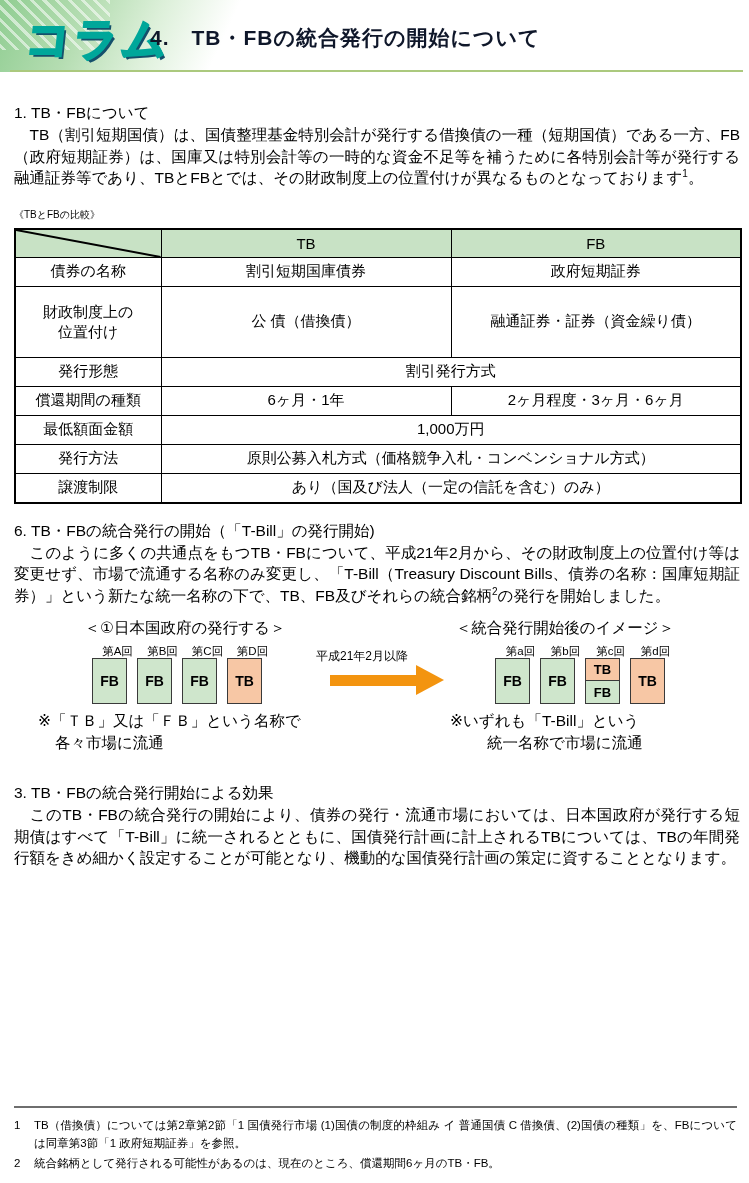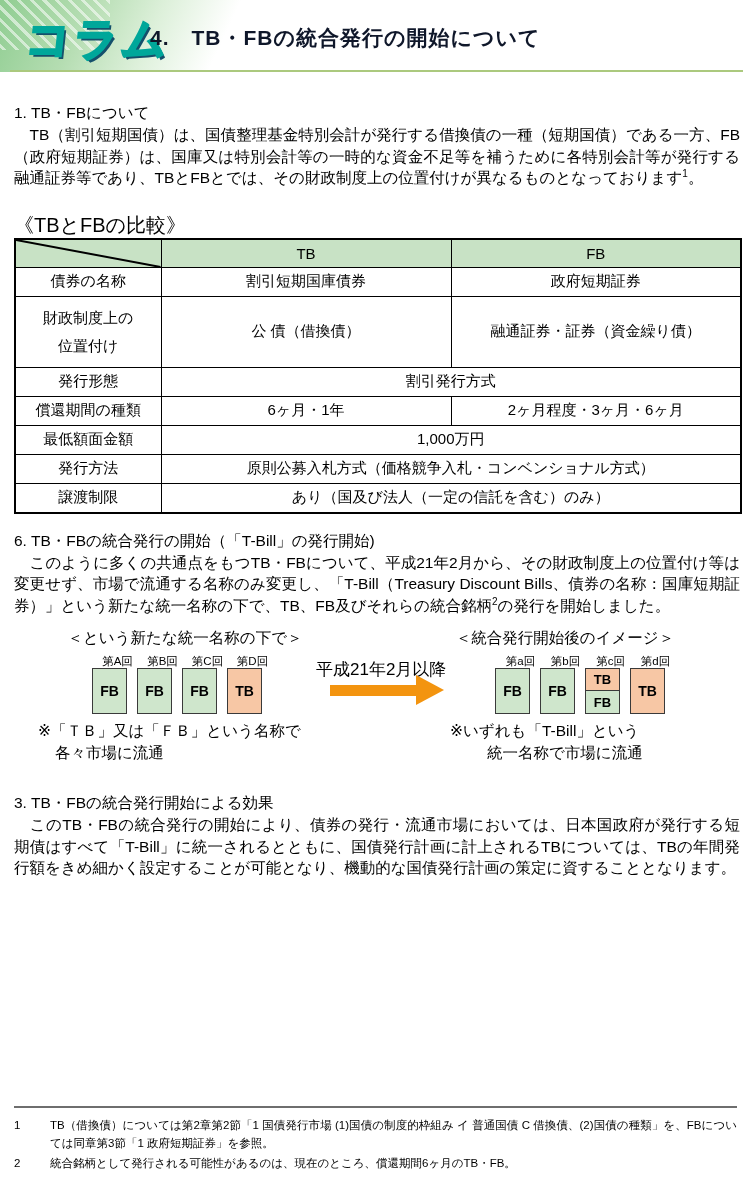--- a/index.html
+++ b/index.html
@@ -31,55 +31,55 @@
     position:absolute;left:150px;top:24px;margin:0;
     font-size:21px;font-weight:bold;color:#0f172a;letter-spacing:1px;
   }
   .header-rule{position:absolute;left:10px;right:6px;top:70px;height:2px;background:#abc97e;}
   
   .content{padding:26px 9px 0 14px;width:726px;box-sizing:content-box;}
   .sec-heading{margin:0;font-size:15.5px;font-weight:normal;line-height:22px;}
   .body-p{margin:0;font-size:15.5px;line-height:21.5px;text-align:justify;}
   sup{font-size:10px;line-height:0;}
   
-  .table-caption{margin-top:26px;font-size:20px;line-height:20px;}
+  .table-caption{margin-top:16px;font-size:10px;line-height:20px;}
   table.cmp{border-collapse:collapse;table-layout:fixed;width:726px;margin-top:3px;border:2px solid #000;}
   table.cmp td{border:1.5px solid #000;font-size:15px;text-align:center;vertical-align:middle;padding:2px 4px;}
   table.cmp tr.head td{background:#c8e2c5;height:23px;}
   table.cmp tr.std td{height:24px;}
   table.cmp tr.tall td{height:66px;}
-  td.pre{white-space:pre-line;line-height:28px;margin-top:31px;}
+  td.pre{white-space:pre-line;line-height:20px;margin-top:31px;}
   td.diag-cell{position:relative;padding:0;}
   td.diag-cell svg{position:absolute;left:0;top:0;width:100%;height:100%;display:block;}
   
   .diagram{position:relative;height:152px;margin-left:-14px;width:749px;margin-top:8px;}
   .d-title{position:absolute;font-size:15.5px;text-align:center;width:260px;}
   .d-title.before{left:55px;top:4px;}
   .d-title.after{left:435px;top:4px;}
   .d-label{position:absolute;font-size:11.5px;width:45px;text-align:center;top:30px;margin-left:8px;}
   .dbox{position:absolute;top:44px;width:35px;height:46px;border:1.5px solid #3a3a3a;
         display:flex;align-items:center;justify-content:center;
         font-size:14px;font-weight:bold;box-sizing:border-box;}
   .fb-bg{background:#cfe6cc;}
   .tb-bg{background:#f7c7a5;}
   .dbox.split{display:block;padding:0;}
   .dbox-half{height:50%;display:flex;align-items:center;justify-content:center;
              font-size:13px;font-weight:bold;box-sizing:border-box;}
   .dbox-half.top{border-bottom:1.5px solid #3a3a3a;}
   .d-note{position:absolute;font-size:15.5px;line-height:22px;}
-  .arrow-label{position:absolute;left:316px;top:34px;font-size:17px;}
+  .arrow-label{position:absolute;left:316px;top:34px;font-size:12px;}
   .arrow-shaft{position:absolute;left:330px;top:61px;width:86px;height:11px;background:#f3940f;}
   .arrow-head{position:absolute;left:416px;top:51px;width:0;height:0;
               border-left:28px solid #f3940f;border-top:15px solid transparent;border-bottom:15px solid transparent;}
   
   .footer{position:absolute;left:14px;right:12px;top:1106px;}
   .footer-rule{height:2px;background:#6e6e6e;margin-bottom:9px;}
   .footnote{display:flex;font-size:11.5px;line-height:1.55;margin-bottom:2px;}
   .fn-num{flex:none;width:20px;}
-  .fn-text{flex:1;text-align:justify;margin-left:16px;}
+  .fn-text{flex:1;text-align:justify;}
 </style>
 </head>
 <body>
 
 <div class="header">
   <div class="badge">
     <span class="badge-text">コラム</span>
   </div>
   <h1 class="page-title">4.　TB・FBの統合発行の開始について</h1>
   <div class="header-rule"></div>
@@ -145,21 +145,21 @@
     </tbody>
   </table>
 
   <section style="margin-top:16px;">
     <h2 class="sec-heading">6. TB・FBの統合発行の開始（「T-Bill」の発行開始)</h2>
     <p class="body-p"><span>　このように多くの共通点をもつTB・FBについて、平成21年2月から、その財政制度上の位置付け等は変更せず、市場で流通する名称のみ変更し、「T-Bill（Treasury Discount Bills、債券の名称：国庫短期証券）」という新たな統一名称の下で、TB、FB及びそれらの統合銘柄</span><sup>2</sup><span>の発行を開始しました。</span></p>
   </section>
 
   <div class="diagram">
 
-    <div class="d-title before">＜という新たな統一名称の下で＞</div>
+    <div class="d-title before">＜①日本国政府の発行する＞</div>
     <div class="d-label" style="left:87px">第A回</div>
     <div class="d-label" style="left:132px">第B回</div>
     <div class="d-label" style="left:177px">第C回</div>
     <div class="d-label" style="left:222px">第D回</div>
     <div class="dbox fb-bg" style="left:92px">FB</div>
     <div class="dbox fb-bg" style="left:137px">FB</div>
     <div class="dbox fb-bg" style="left:182px">FB</div>
     <div class="dbox tb-bg" style="left:227px">TB</div>
     <div class="d-note" style="left:38px;top:96px">※「ＴＢ」又は「ＦＢ」という名称で</div>
     <div class="d-note" style="left:55px;top:118px">各々市場に流通</div>

